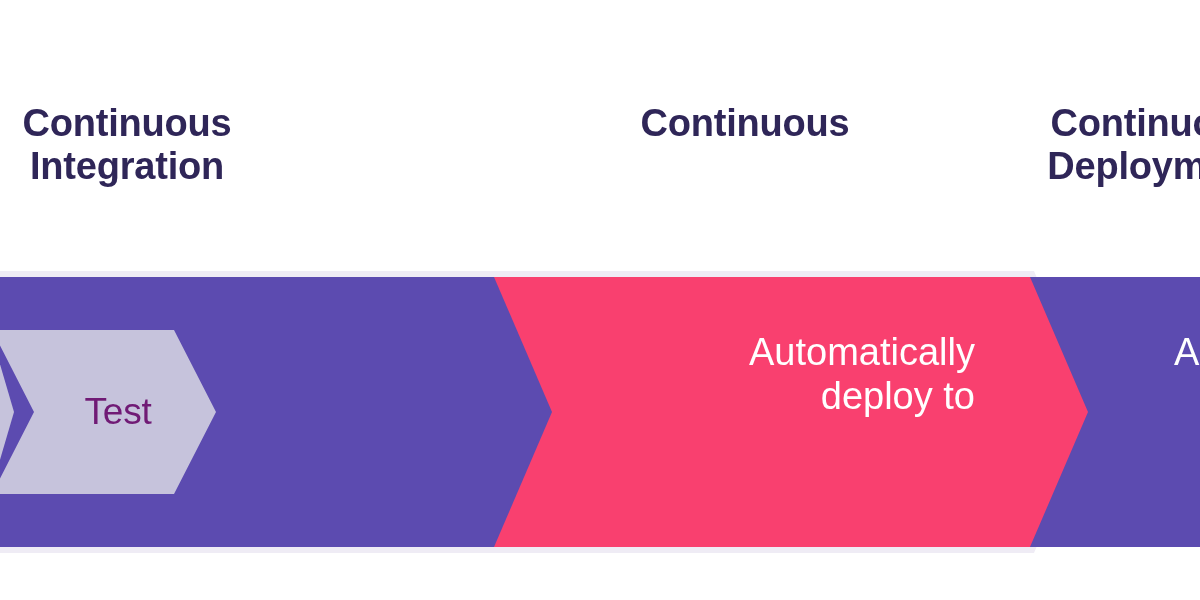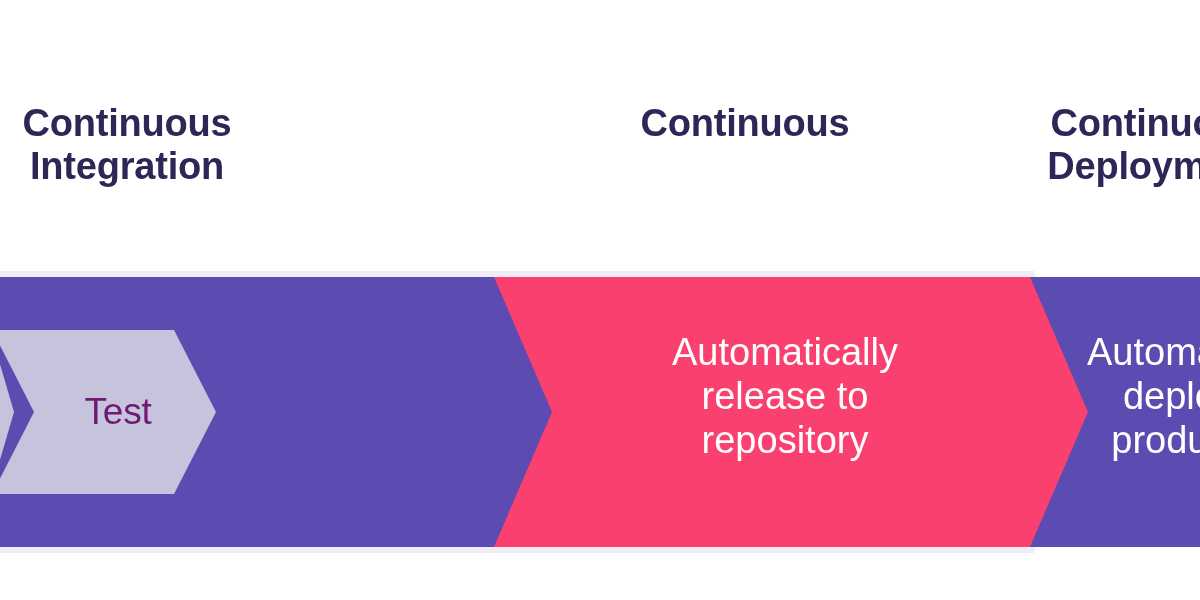--- a/index.html
+++ b/index.html
@@ -126,21 +126,21 @@
   }
   #step-merge .step-label { transform:translateX(-22px); }
 
   
   .band-copy {
     position:absolute;
     z-index:7;
     color:#ffffff;
     font-size:38px;
     line-height:1.16;
-    text-align:center;
+    text-align:right;
     white-space:nowrap;
   }
   .band-copy .cl { display:block; }
   #copy-cdel { left:595px; top:330px; width:380px; }
   #copy-cdep { left:1000px; top:330px; width:400px; }
 </style>
 </head>
 <body>
 
 <div id="diagram">
@@ -170,22 +170,21 @@
 
   <div class="step-chevron" id="step-prev"></div>
 
   <div class="step-chevron" id="step-test">
     <span class="step-label">Test</span>
   </div>
 
 
   <div class="band-copy" id="copy-cdel">
     <span class="cl">Automatically</span>
-    <span class="cl">release to</span>
-    <span class="cl">repository</span>
+    <span class="cl">deploy to</span>
   </div>
 
   <div class="band-copy" id="copy-cdep">
     <span class="cl">Automatically</span>
     <span class="cl">deploy to</span>
     <span class="cl">production</span>
   </div>
 
 </div>
 

